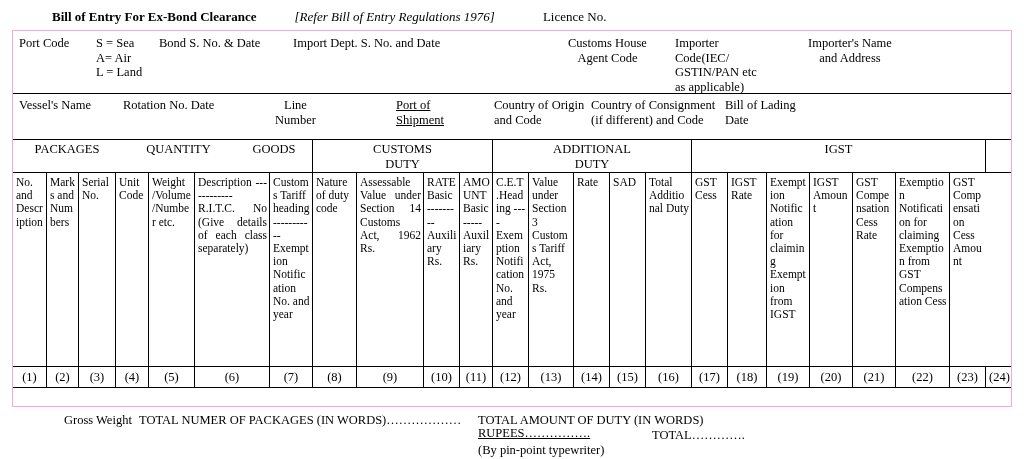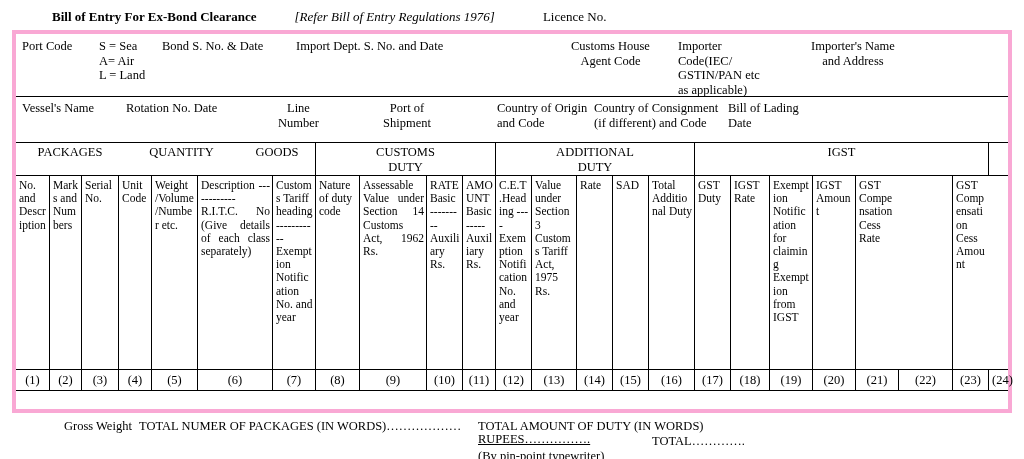--- a/index.html
+++ b/index.html
@@ -45,21 +45,21 @@
   }
   .title-licence {
     font-size: 13px;
     margin-left: 44px;
   }
 
   
   .frame {
     position: relative;
     margin: 0 12px 0 12px;
-    border: 4px solid #f9a8d4;
+    border: 1px solid #f9a8d4;
     box-sizing: border-box;
   }
 
   
   .band {
     position: relative;
     border-bottom: 1px solid #000;
     box-sizing: border-box;
   }
 
@@ -175,21 +175,21 @@
 as applicable)</div>
       <div class="cellabs" style="left:795px;top:5px; text-align:center;">Importer's Name
  and Address</div>
     </div>
 
     <div class="band" style="height:46px;">
       <div class="cellabs" style="left:6px;  top:4px;">Vessel's Name</div>
       <div class="cellabs" style="left:110px;top:4px;">Rotation No. Date</div>
       <div class="cellabs" style="left:262px;top:4px; text-align:center;">Line
 Number</div>
-      <div class="cellabs" style="left:367px;top:4px; text-align:center;">Port of
+      <div class="cellabs" style="left:383px;top:4px; text-decoration:underline;">Port of
 Shipment</div>
       <div class="cellabs" style="left:481px;top:4px;">Country of Origin
 and Code</div>
       <div class="cellabs" style="left:578px;top:4px;">Country of Consignment
 (if different) and Code</div>
       <div class="cellabs" style="left:712px;top:4px;">Bill of Lading
 Date</div>
     </div>
 
     <div class="group-band">
@@ -226,25 +226,26 @@
       <div class="colhdr bl" style="left:446px; width:33px;">AMOUNT Basic
 -----
 Auxiliary Rs.</div>
       <div class="colhdr bl" style="left:479px; width:36px;">C.E.T .Heading
 ----
 Exemption Notification No. and year</div>
       <div class="colhdr bl" style="left:515px; width:45px;">Value under Section 3 Customs Tariff Act, 1975 Rs.</div>
       <div class="colhdr bl" style="left:560px; width:36px;">Rate</div>
       <div class="colhdr bl" style="left:596px; width:36px;">SAD</div>
       <div class="colhdr bl" style="left:632px; width:46px;">Total Additional Duty</div>
-      <div class="colhdr bl" style="left:678px; width:36px;">GST Duty</div>
+      <div class="colhdr bl" style="left:678px; width:36px;">GST Cess</div>
       <div class="colhdr bl" style="left:714px; width:39px;">IGST Rate</div>
       <div class="colhdr bl" style="left:753px; width:43px;">Exemption Notification for claiming Exemption from IGST</div>
       <div class="colhdr bl" style="left:796px; width:43px;">IGST Amount</div>
       <div class="colhdr bl" style="left:839px; width:43px;">GST Compensation Cess Rate</div>
+      <div class="colhdr bl" style="left:882px; width:54px;">Exemption Notification for claiming Exemption from GST Compensation Cess</div>
       <div class="colhdr bl" style="left:936px; width:36px;">GST Compensation Cess Amount</div>
     </div>
 
     <div class="num-band">
       <div class="numcell" style="left:0px;   width:33px;">(1)</div>
       <div class="numcell bl" style="left:33px;  width:32px;">(2)</div>
       <div class="numcell bl" style="left:65px;  width:37px;">(3)</div>
       <div class="numcell bl" style="left:102px; width:33px;">(4)</div>
       <div class="numcell bl" style="left:135px; width:46px;">(5)</div>
       <div class="numcell bl" style="left:181px; width:75px;">(6)</div>

